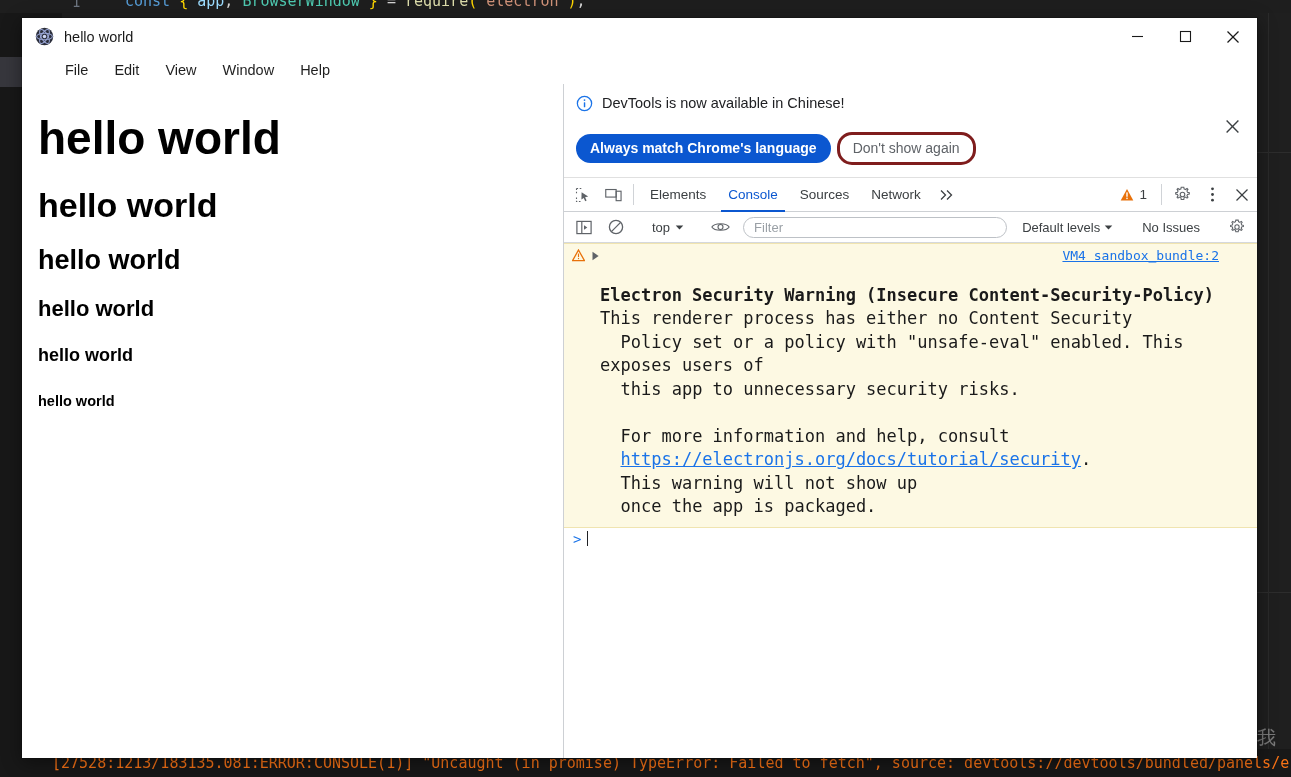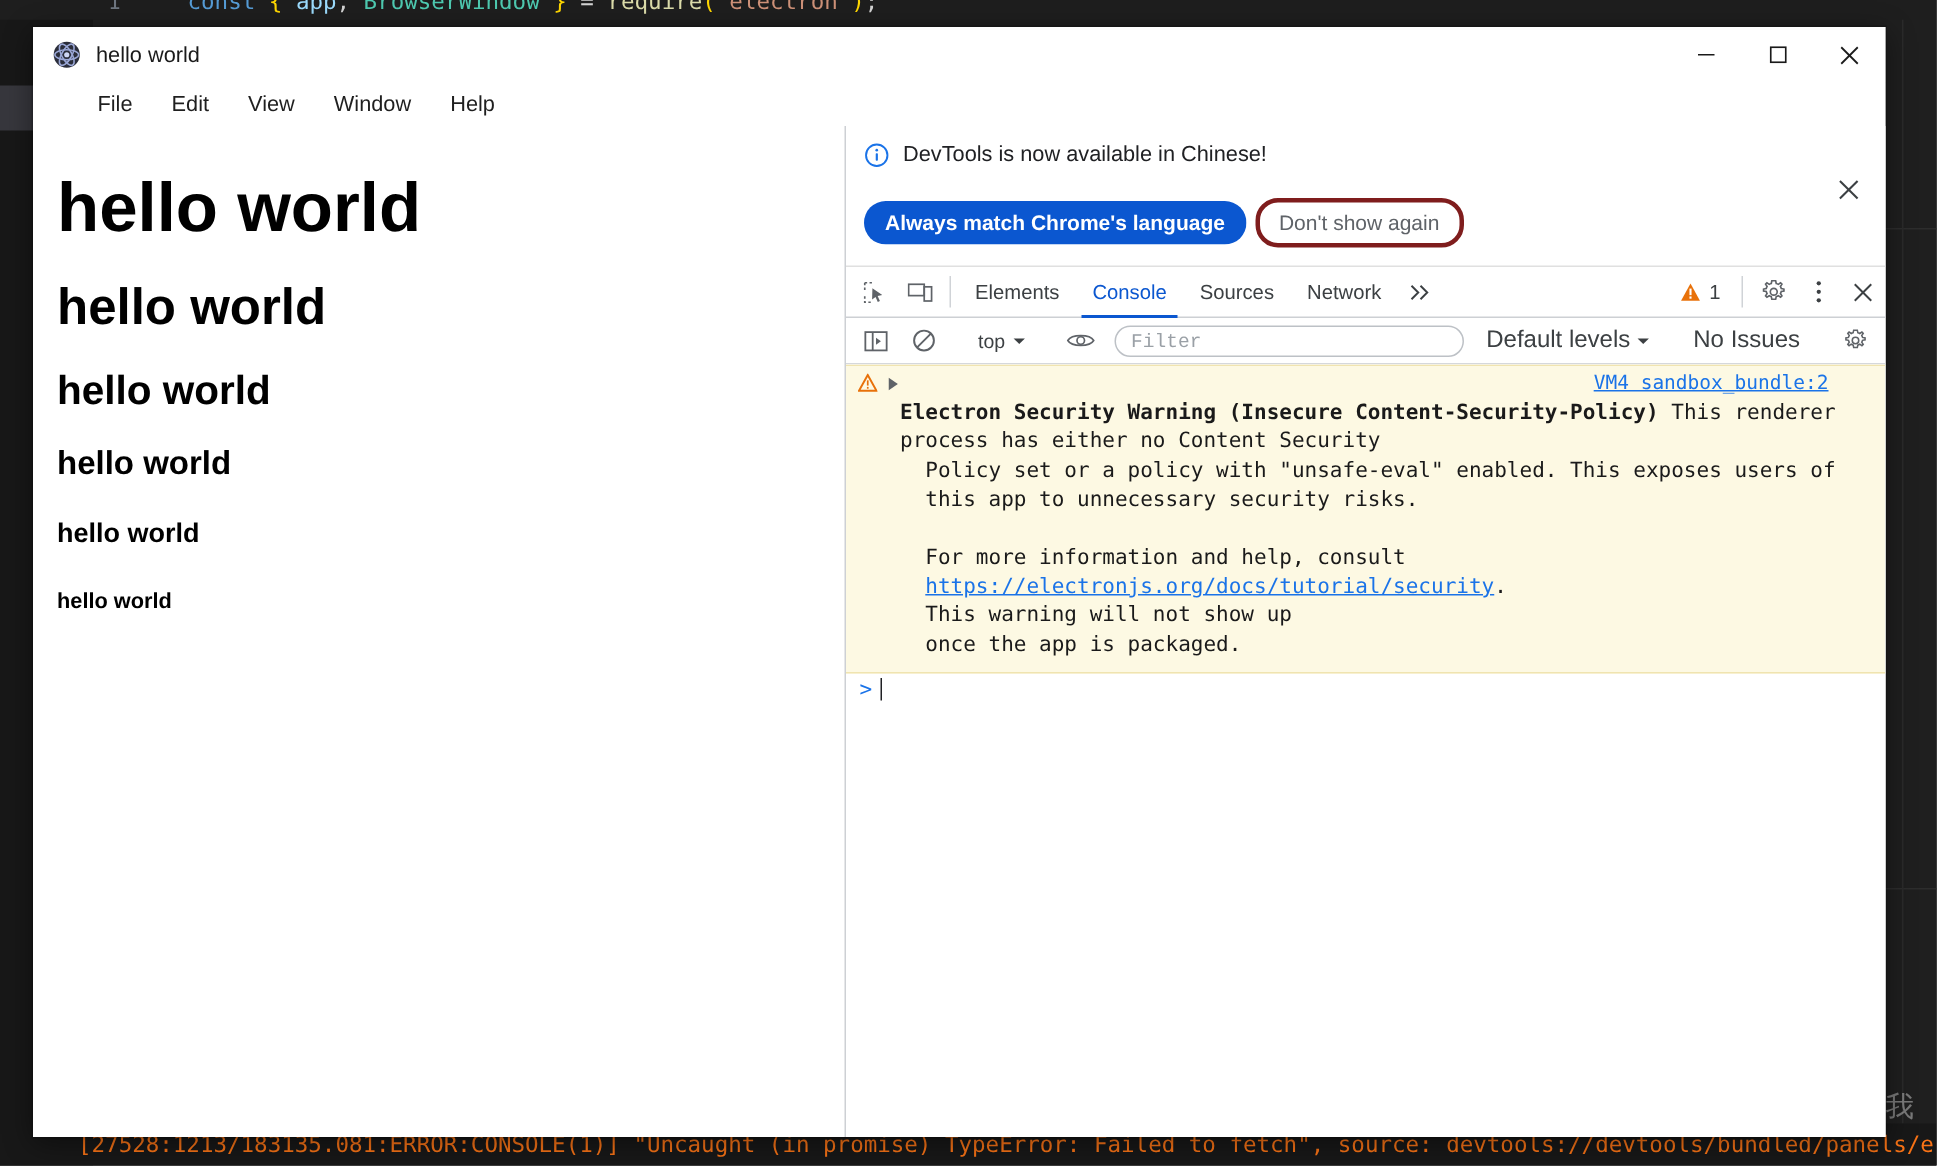--- a/index.html
+++ b/index.html
@@ -351,29 +351,29 @@
   }
   #dt-filter-input {
     flex: 1 1 auto;
     min-width: 0;
     height: 21px;
     border: 1px solid #bdc1c6;
     border-radius: 11px;
     font-size: 13px;
     padding: 0 10px;
     color: #202124;
-    font-family: Liberation Mono, monospace;
+    font-family: Liberation Sans, sans-serif;
     outline: none;
     margin: 0 6px;
     background: #fff;
     box-sizing: border-box;
   }
   #dt-filter-input::placeholder { color: #9aa0a6; }
   .dt-tb-text {
-    font-size: 16px;
+    font-size: 13px;
     color: #3c4043;
     display: flex;
     align-items: center;
     gap: 4px;
     padding: 0 7px;
     white-space: nowrap;
   }
 
   
   #dt-console-body {
@@ -399,26 +399,26 @@
   #dt-warning-source {
     position: absolute;
     right: 38px;
     top: 4px;
     font-size: 13px;
     color: #1a73e8;
     text-decoration: underline;
     font-family: "DejaVu Sans Mono", "Liberation Mono", monospace;
   }
   #dt-warning-text {
-    font-size: 14px;
+    font-size: 17px;
     line-height: 1.38;
     color: #1a1a1a;
     white-space: pre-wrap;
     padding-left: 28px;
-    margin-top: 1px;
+    margin-top: 19px;
     font-family: "DejaVu Sans Mono", "Liberation Mono", monospace;
   }
   #dt-warning-text b { font-weight: bold; }
   #dt-warning-link { color: #1a73e8; text-decoration: underline; }
   #dt-prompt-row {
     display: flex;
     align-items: center;
     height: 22px;
     padding-left: 9px;
     gap: 6px;

